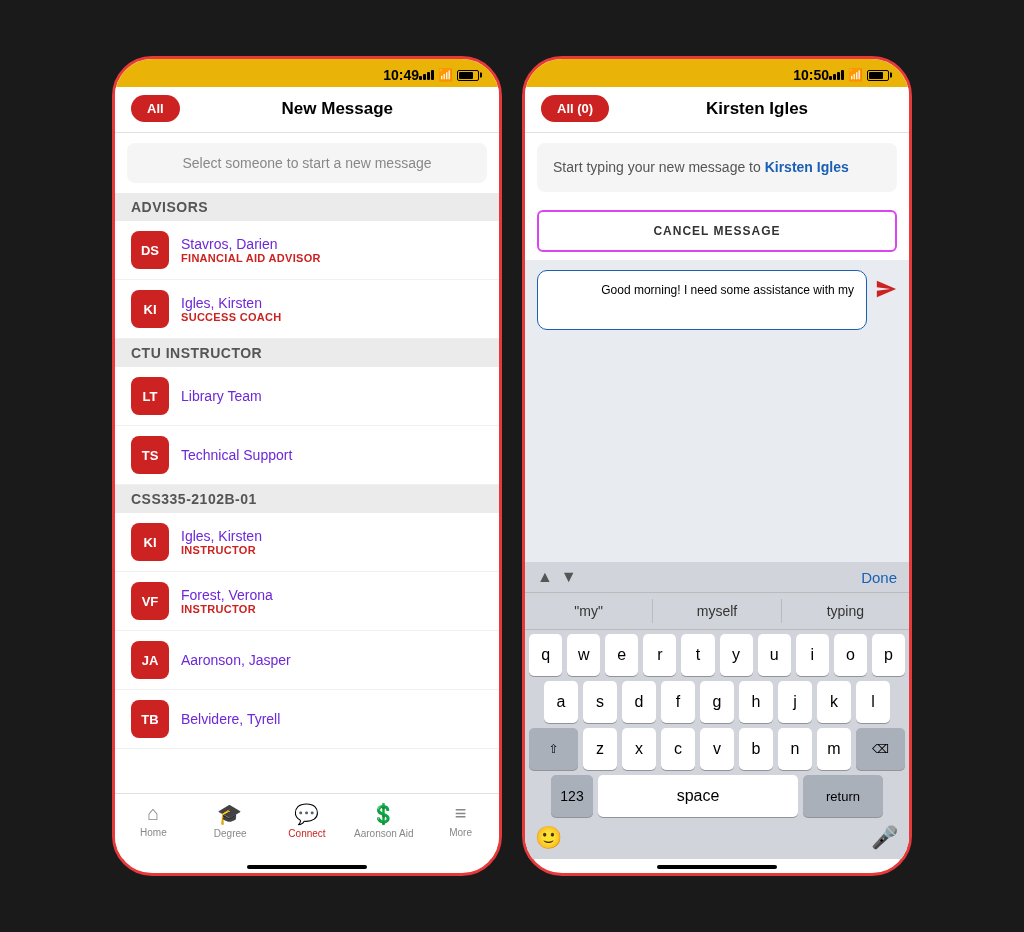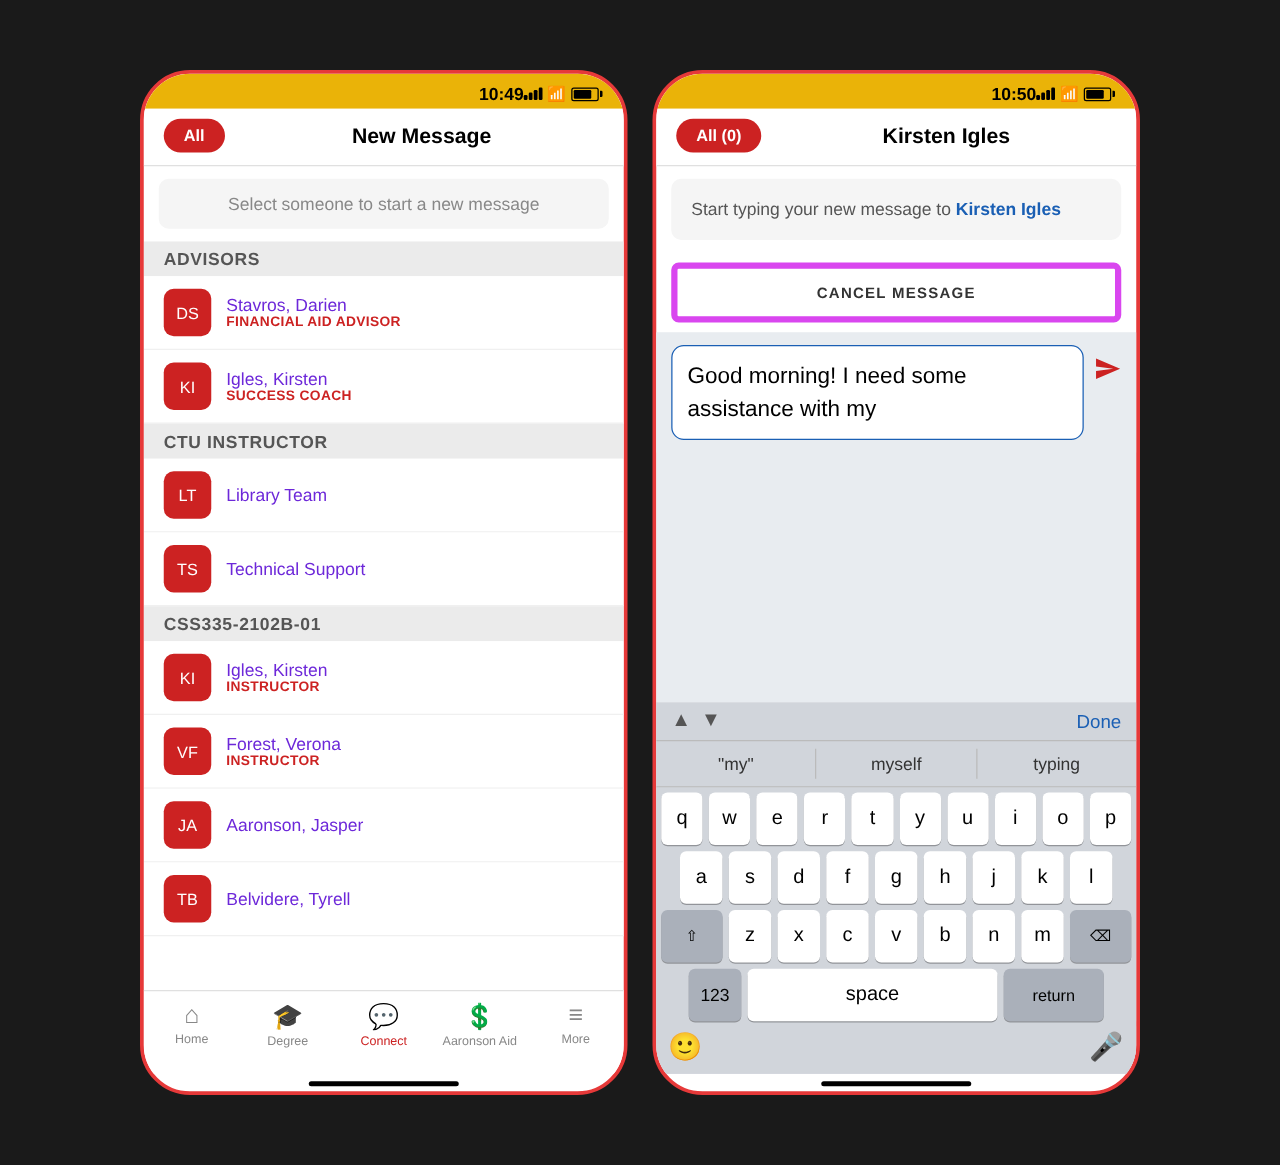--- a/index.html
+++ b/index.html
@@ -142,21 +142,21 @@
     .avatar {
       width: 38px;
       height: 38px;
       border-radius: 8px;
       background: #cc2222;
       color: white;
       display: flex;
       align-items: center;
       justify-content: center;
       font-size: 13px;
-      font-weight: 400;
+      font-weight: 700;
       margin-right: 12px;
       flex-shrink: 0;
     }
     .contact-info {
       display: flex;
       flex-direction: column;
     }
     .contact-name {
       font-size: 14px;
       font-weight: 500;
@@ -205,21 +205,21 @@
       margin: 10px 12px;
       border-radius: 8px;
       padding: 14px 16px;
       font-size: 14px;
       color: #555;
       line-height: 1.5;
     }
     .cancel-btn {
       display: block;
       margin: 8px 12px;
-      border: 5px solid #d946ef;
+      border: 2px solid #d946ef;
       border-radius: 6px;
       background: white;
       padding: 12px;
       text-align: center;
       font-size: 12px;
       font-weight: 600;
       letter-spacing: 1px;
       color: #333;
       text-transform: uppercase;
       cursor: pointer;
@@ -236,25 +236,26 @@
       align-items: flex-start;
       padding: 10px 12px;
       gap: 8px;
       background: #e8ecf0;
     }
     .message-input-box {
       flex: 1;
       border: 1.5px solid #1a5fb4;
       border-radius: 10px;
       padding: 10px 12px;
-      font-size: 18px;
+      font-size: 12px;
       color: #000;
       background: white;
       min-height: 60px;
       line-height: 1.5;
+      text-align: right;
     }
     .send-btn {
       color: #cc2222;
       font-size: 22px;
       cursor: pointer;
       padding-top: 8px;
     }
     .keyboard-toolbar {
       display: flex;
       justify-content: space-between;

